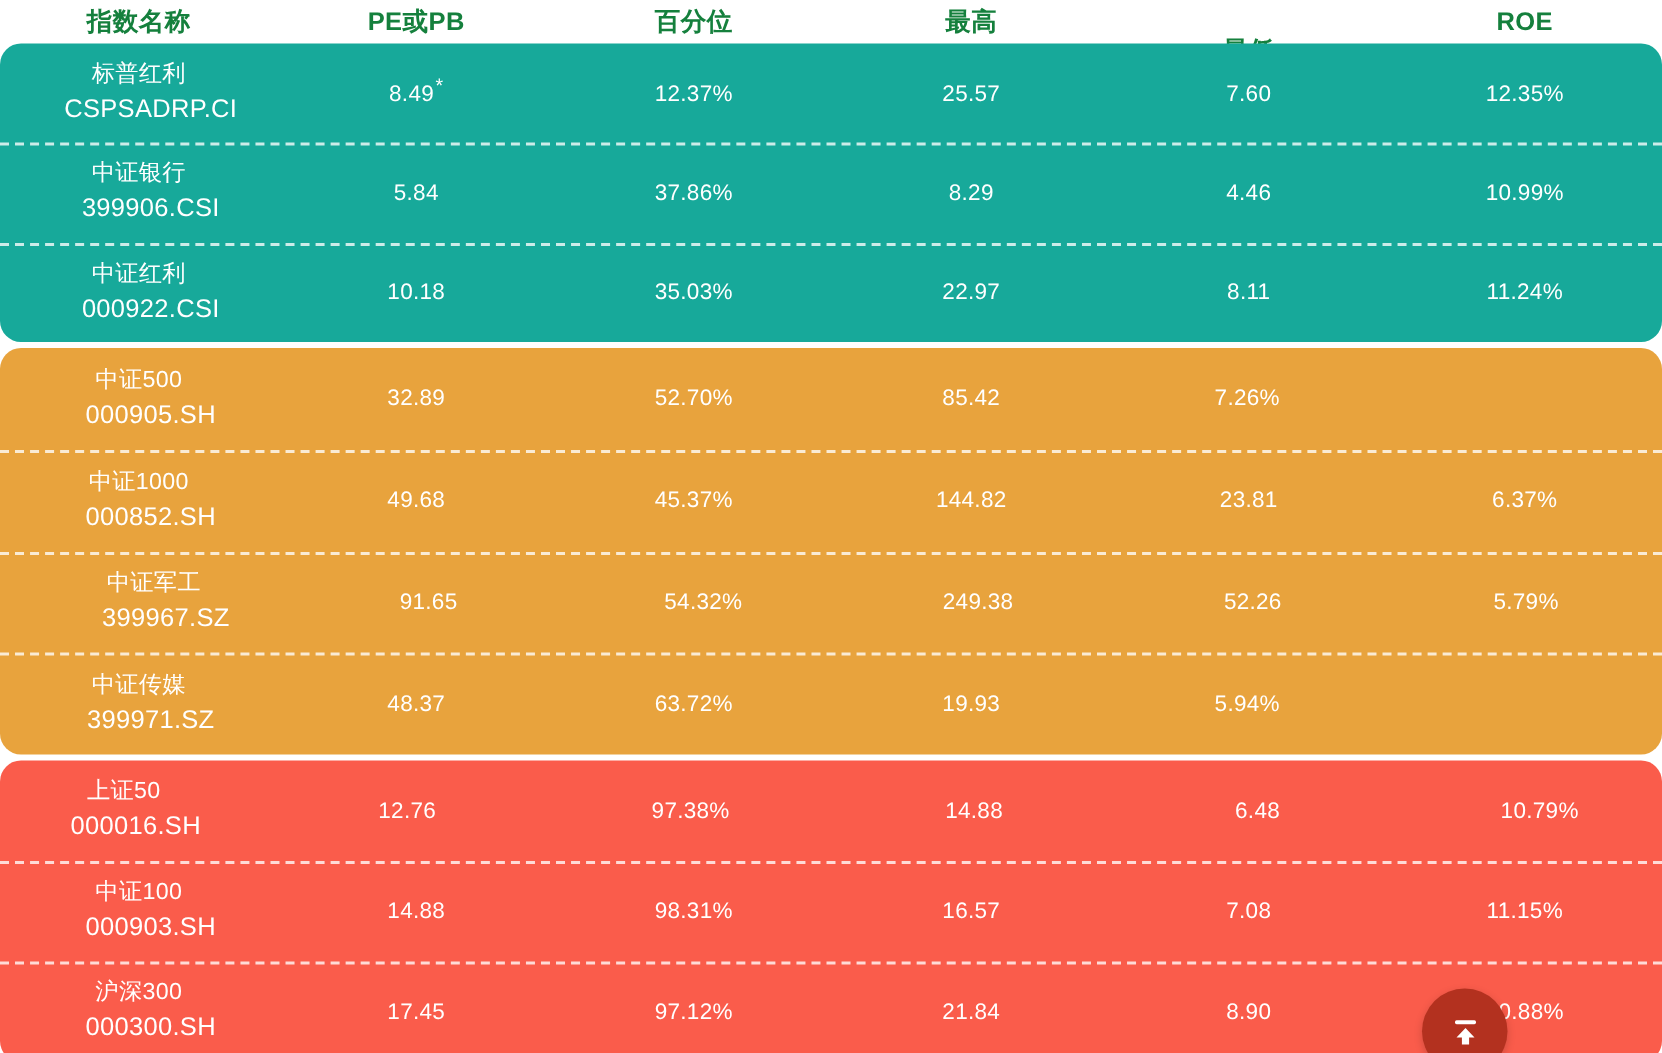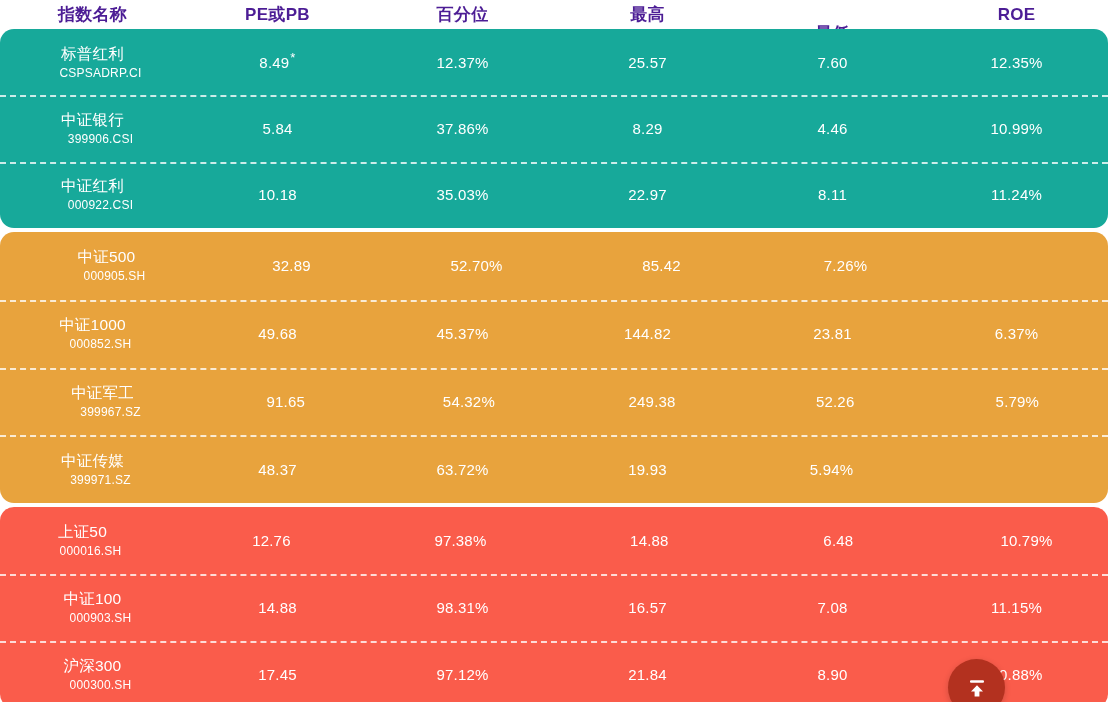--- a/index.html
+++ b/index.html
@@ -25,21 +25,21 @@
     top: 0; left: 0;
     width: 1108px;
     height: 29px;
     display: flex;
     align-items: center;
     background: #ffffff;
   }
   .th {
     font-size: 17px;
     font-weight: bold;
-    color: #4c1d95;
+    color: #15803d;
     text-align: center;
     letter-spacing: 0.3px;
     white-space: nowrap;
   }
   .col-name  { width: 185px; }
   .col-pe    { width: 185px; }
   .col-pct   { width: 185px; }
   .col-high  { width: 185px; }
   .col-low   { width: 185px; margin-top: 37px; }
   .col-roe   { width: 183px; }
@@ -84,21 +84,21 @@
     align-items: center;
     justify-content: center;
     line-height: 1.42;
   }
   .name-cn {
     font-size: 15.5px;
     color: #ffffff;
     letter-spacing: 0.2px;
   }
   .name-code {
-    font-size: 12px;
+    font-size: 17px;
     color: #ffffff;
     letter-spacing: 0.2px;
     margin-left: 16px;
   }
 
   .cell-val { font-size: 15px; letter-spacing: 0.2px; }
   .cell-pe   { width: 185px; position: relative; }
   .cell-pct  { width: 185px; }
   .cell-high { width: 185px; }
   .cell-low  { width: 185px; }
@@ -173,21 +173,21 @@
             <div class="name-code">000922.CSI</div>
           </div>
           <div class="cell cell-val cell-pe"><span>10.18</span></div>
           <div class="cell cell-val cell-pct">35.03%</div>
           <div class="cell cell-val cell-high">22.97</div>
           <div class="cell cell-val cell-low">8.11</div>
           <div class="cell cell-val cell-roe">11.24%</div>
         </div>
       </div>
       <div class="group group-orange" style="top: 232px; height: 271px;">
-        <div class="row" style="height: 67.8px; padding-left: 14px;">
+        <div class="row" style="height: 67.8px;">
           <div class="cell cell-name">
             <div class="name-cn">中证500</div>
             <div class="name-code">000905.SH</div>
           </div>
           <div class="cell cell-val cell-pe"><span>32.89</span></div>
           <div class="cell cell-val cell-pct">52.70%</div>
           <div class="cell cell-val cell-high">85.42</div>
           <div class="cell cell-val cell-roe">7.26%</div>
         </div>
         <div class="row" style="height: 67.8px;">

